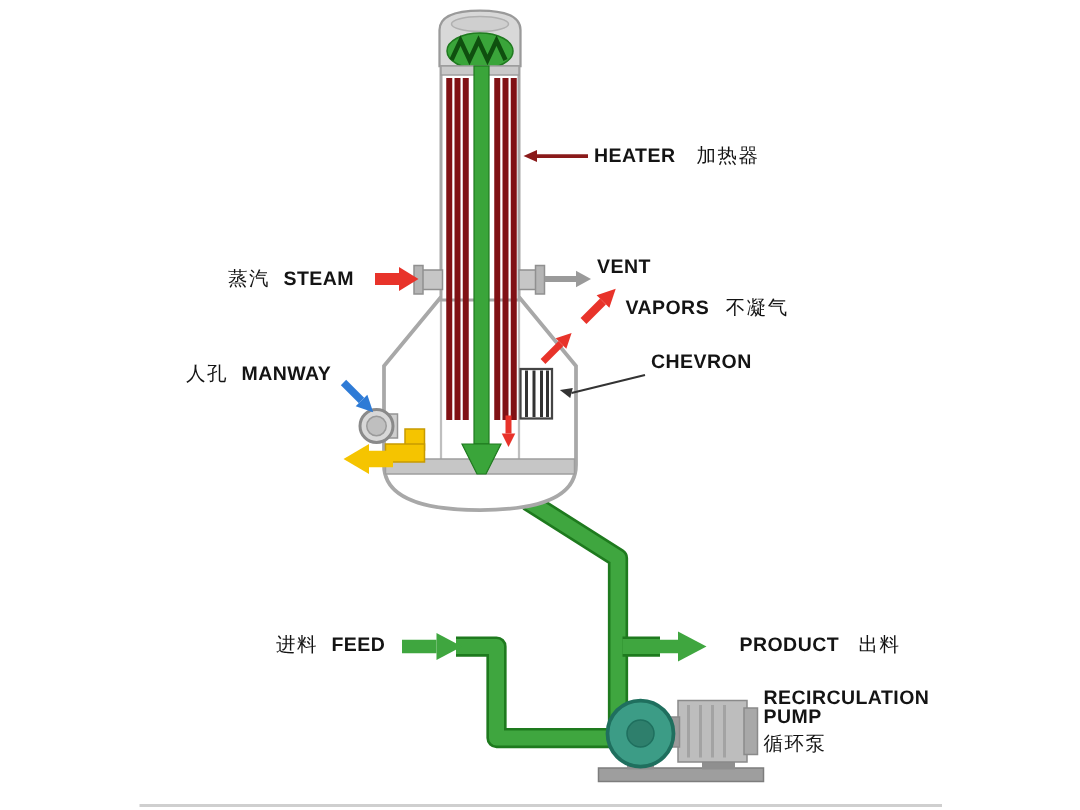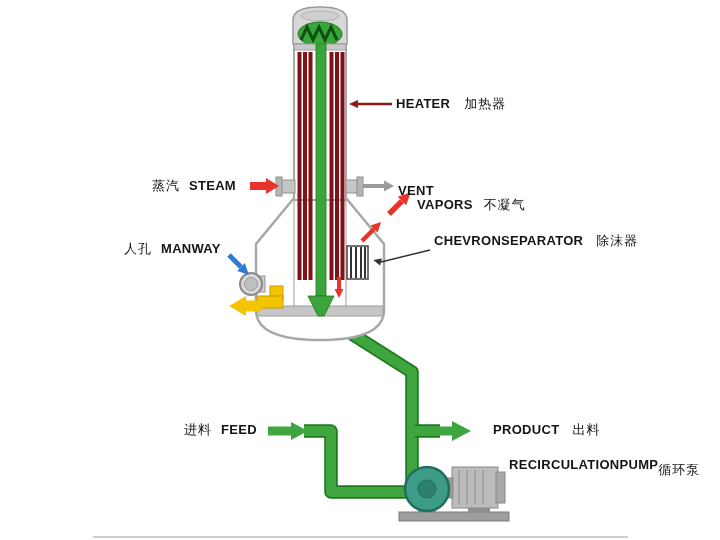--- a/index.html
+++ b/index.html
@@ -7,21 +7,21 @@
     position:relative;width:720px;height:540px;background:#ffffff;
     overflow:hidden;font-family:"Liberation Sans",sans-serif;
   }
   #diagram{position:absolute;left:0;top:0;}
   .lbl{
     position:absolute;white-space:nowrap;color:#141414;
     font:700 13px/13px "Liberation Sans",sans-serif;letter-spacing:.3px;
     display:flex;align-items:flex-start;
   }
   .row{display:flex;gap:10px;align-items:center;}
-  .col{display:flex;}
+  .col{display:flex;flex-direction:column;}
   .zh{font-weight:400;letter-spacing:1px;font-family:Liberation Serif, serif;}
 </style>
 </head>
 <body>
 
 <div id="canvas">
 
   <svg id="diagram" width="720" height="540" viewBox="0 0 720 540">
 
     <g>
@@ -167,35 +167,31 @@
   <div class="lbl row" style="left:396px;top:97px;gap:14px">
     <span>HEATER</span>
     <span class="zh">加热器</span>
   </div>
 
   <div class="lbl row" style="left:152px;top:179px;gap:9px">
     <span class="zh">蒸汽</span>
     <span>STEAM</span>
   </div>
 
-  <div class="lbl" style="left:398px;top:184px">
+  <div class="lbl" style="left:398px;top:171px">
     <span>VENT</span>
   </div>
 
   <div class="lbl row" style="left:417px;top:198px;gap:11px">
     <span>VAPORS</span>
     <span class="zh">不凝气</span>
   </div>
 
   <div class="lbl col" style="left:434px;top:234px">
     <span>CHEVRON</span>
-    <span class="row" style="gap:13px">
-      <span>SEPARATOR</span>
-      <span class="zh">除沫器</span>
-    </span>
   </div>
 
   <div class="lbl row" style="left:124px;top:242px;gap:9px">
     <span class="zh">人孔</span>
     <span>MANWAY</span>
   </div>
 
 
 
   <div class="lbl row" style="left:184px;top:423px;gap:9px">

